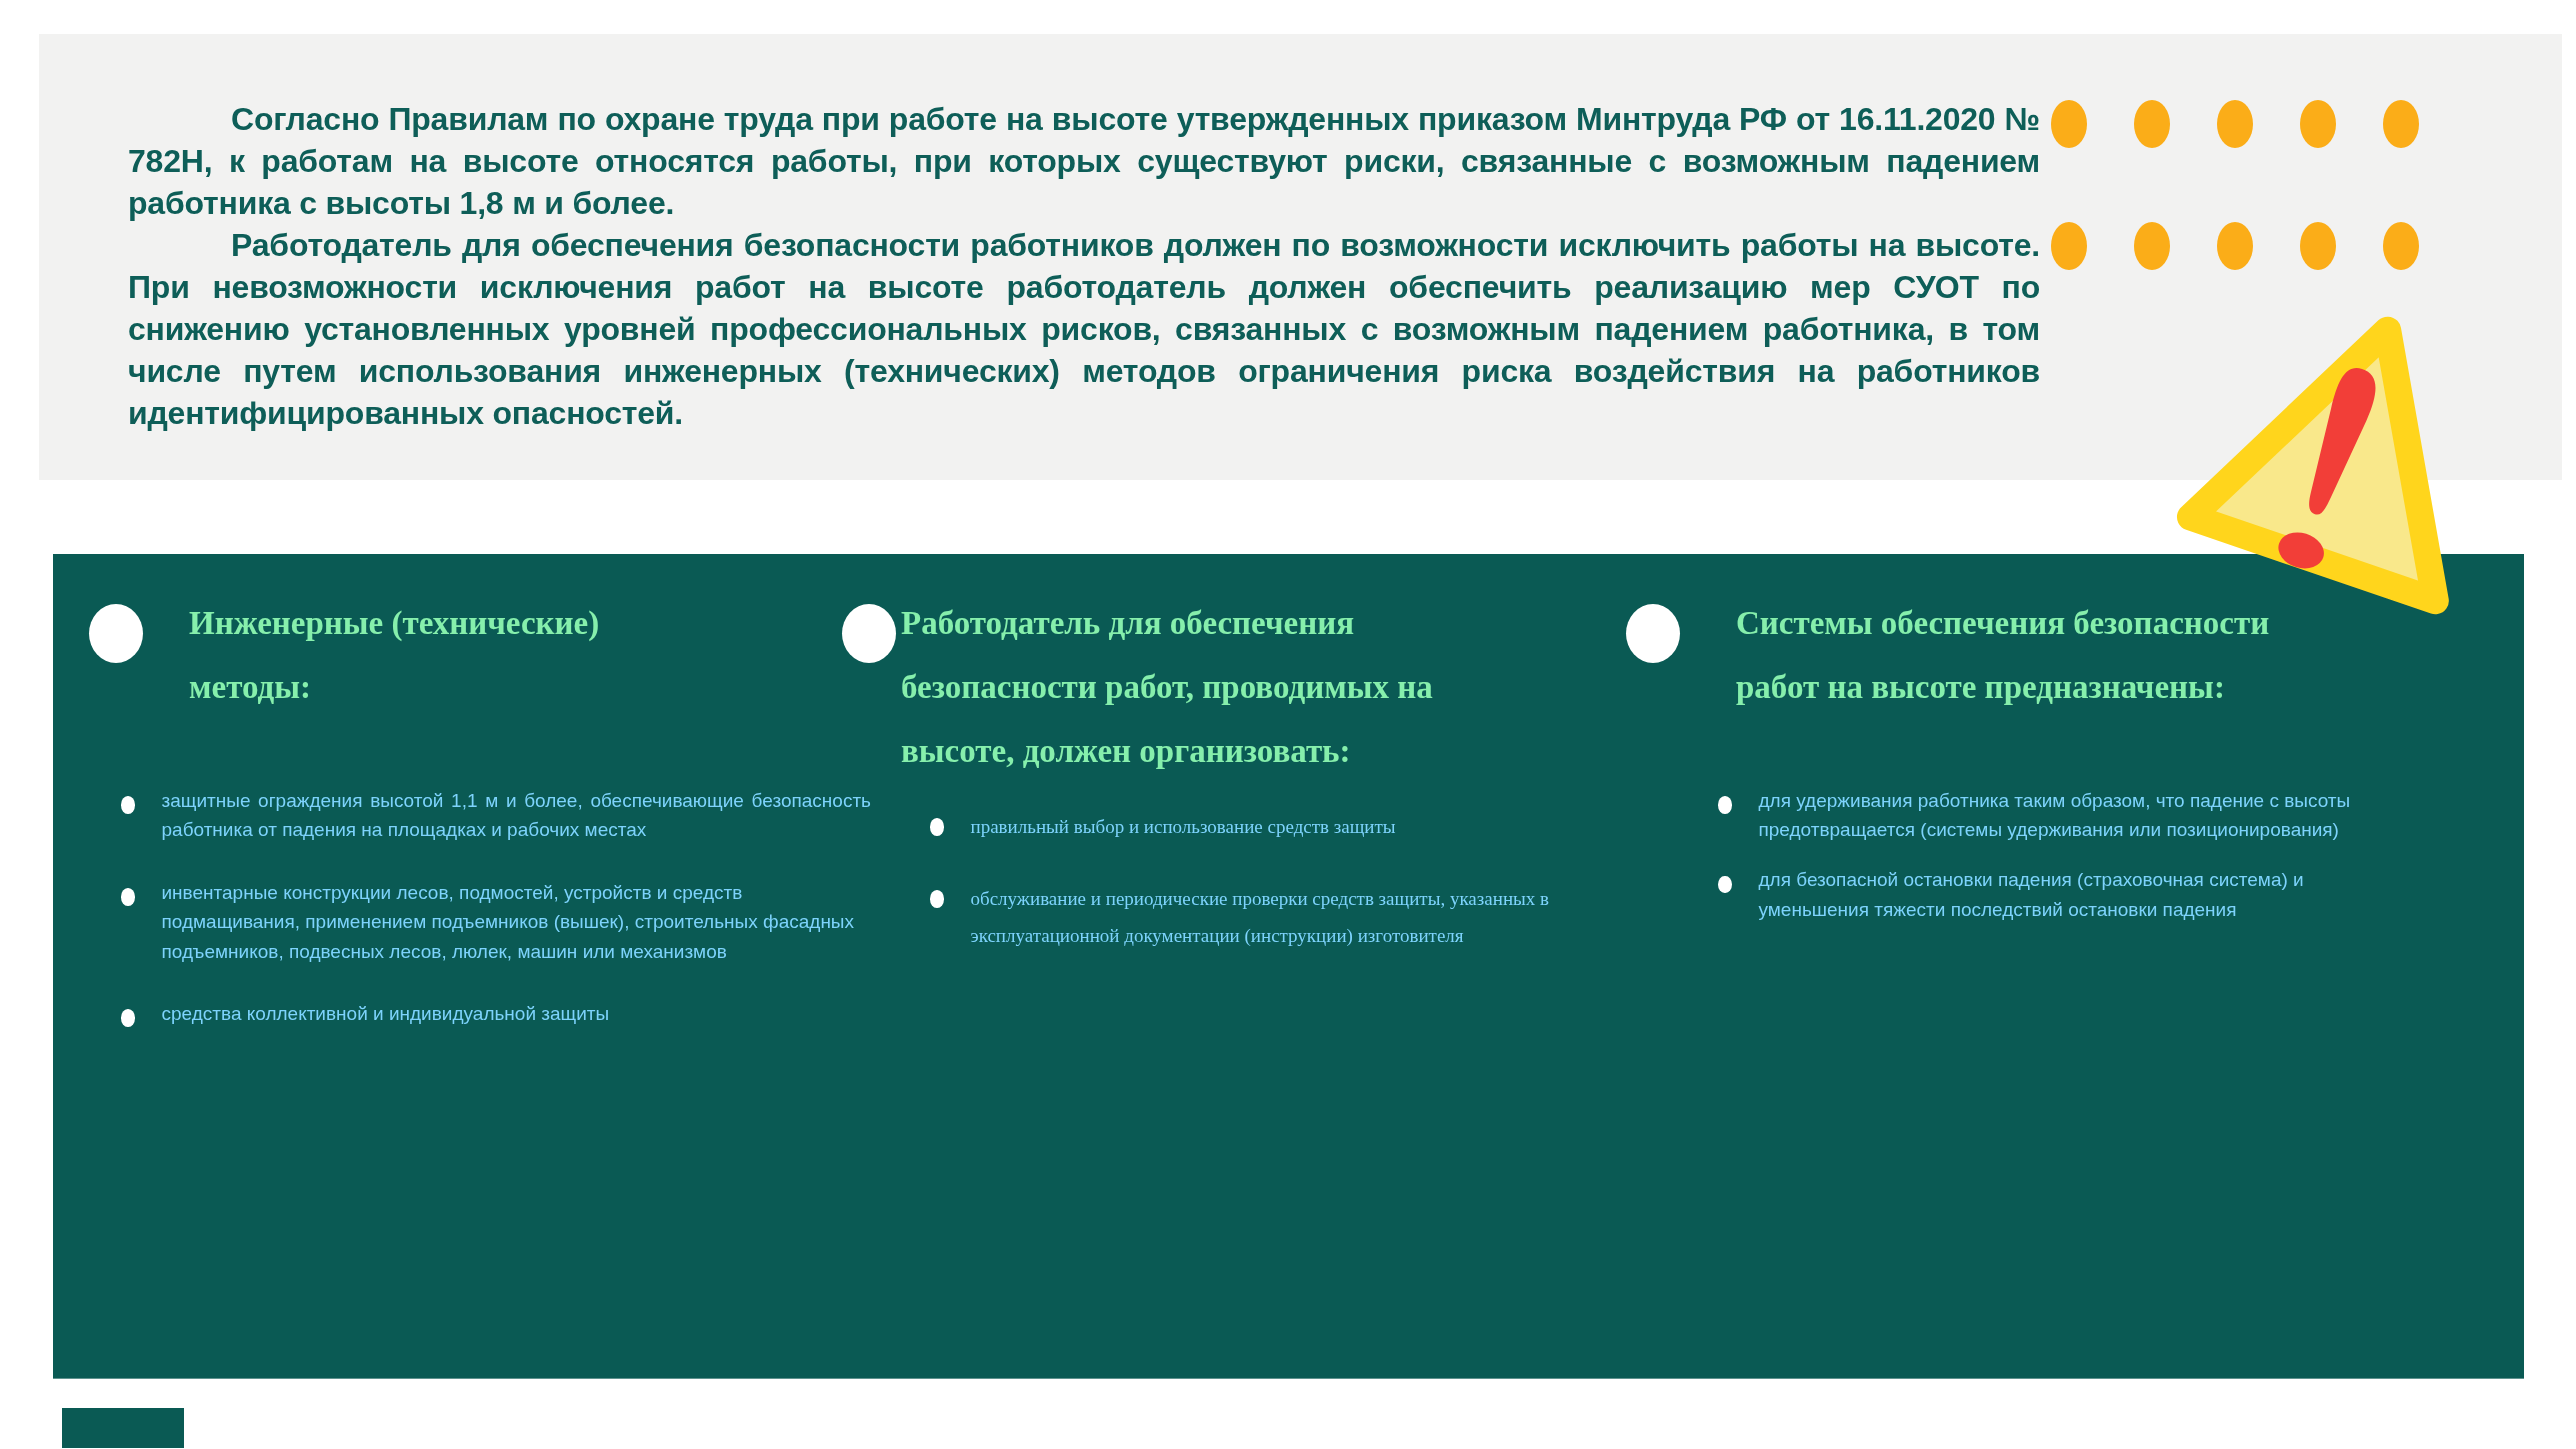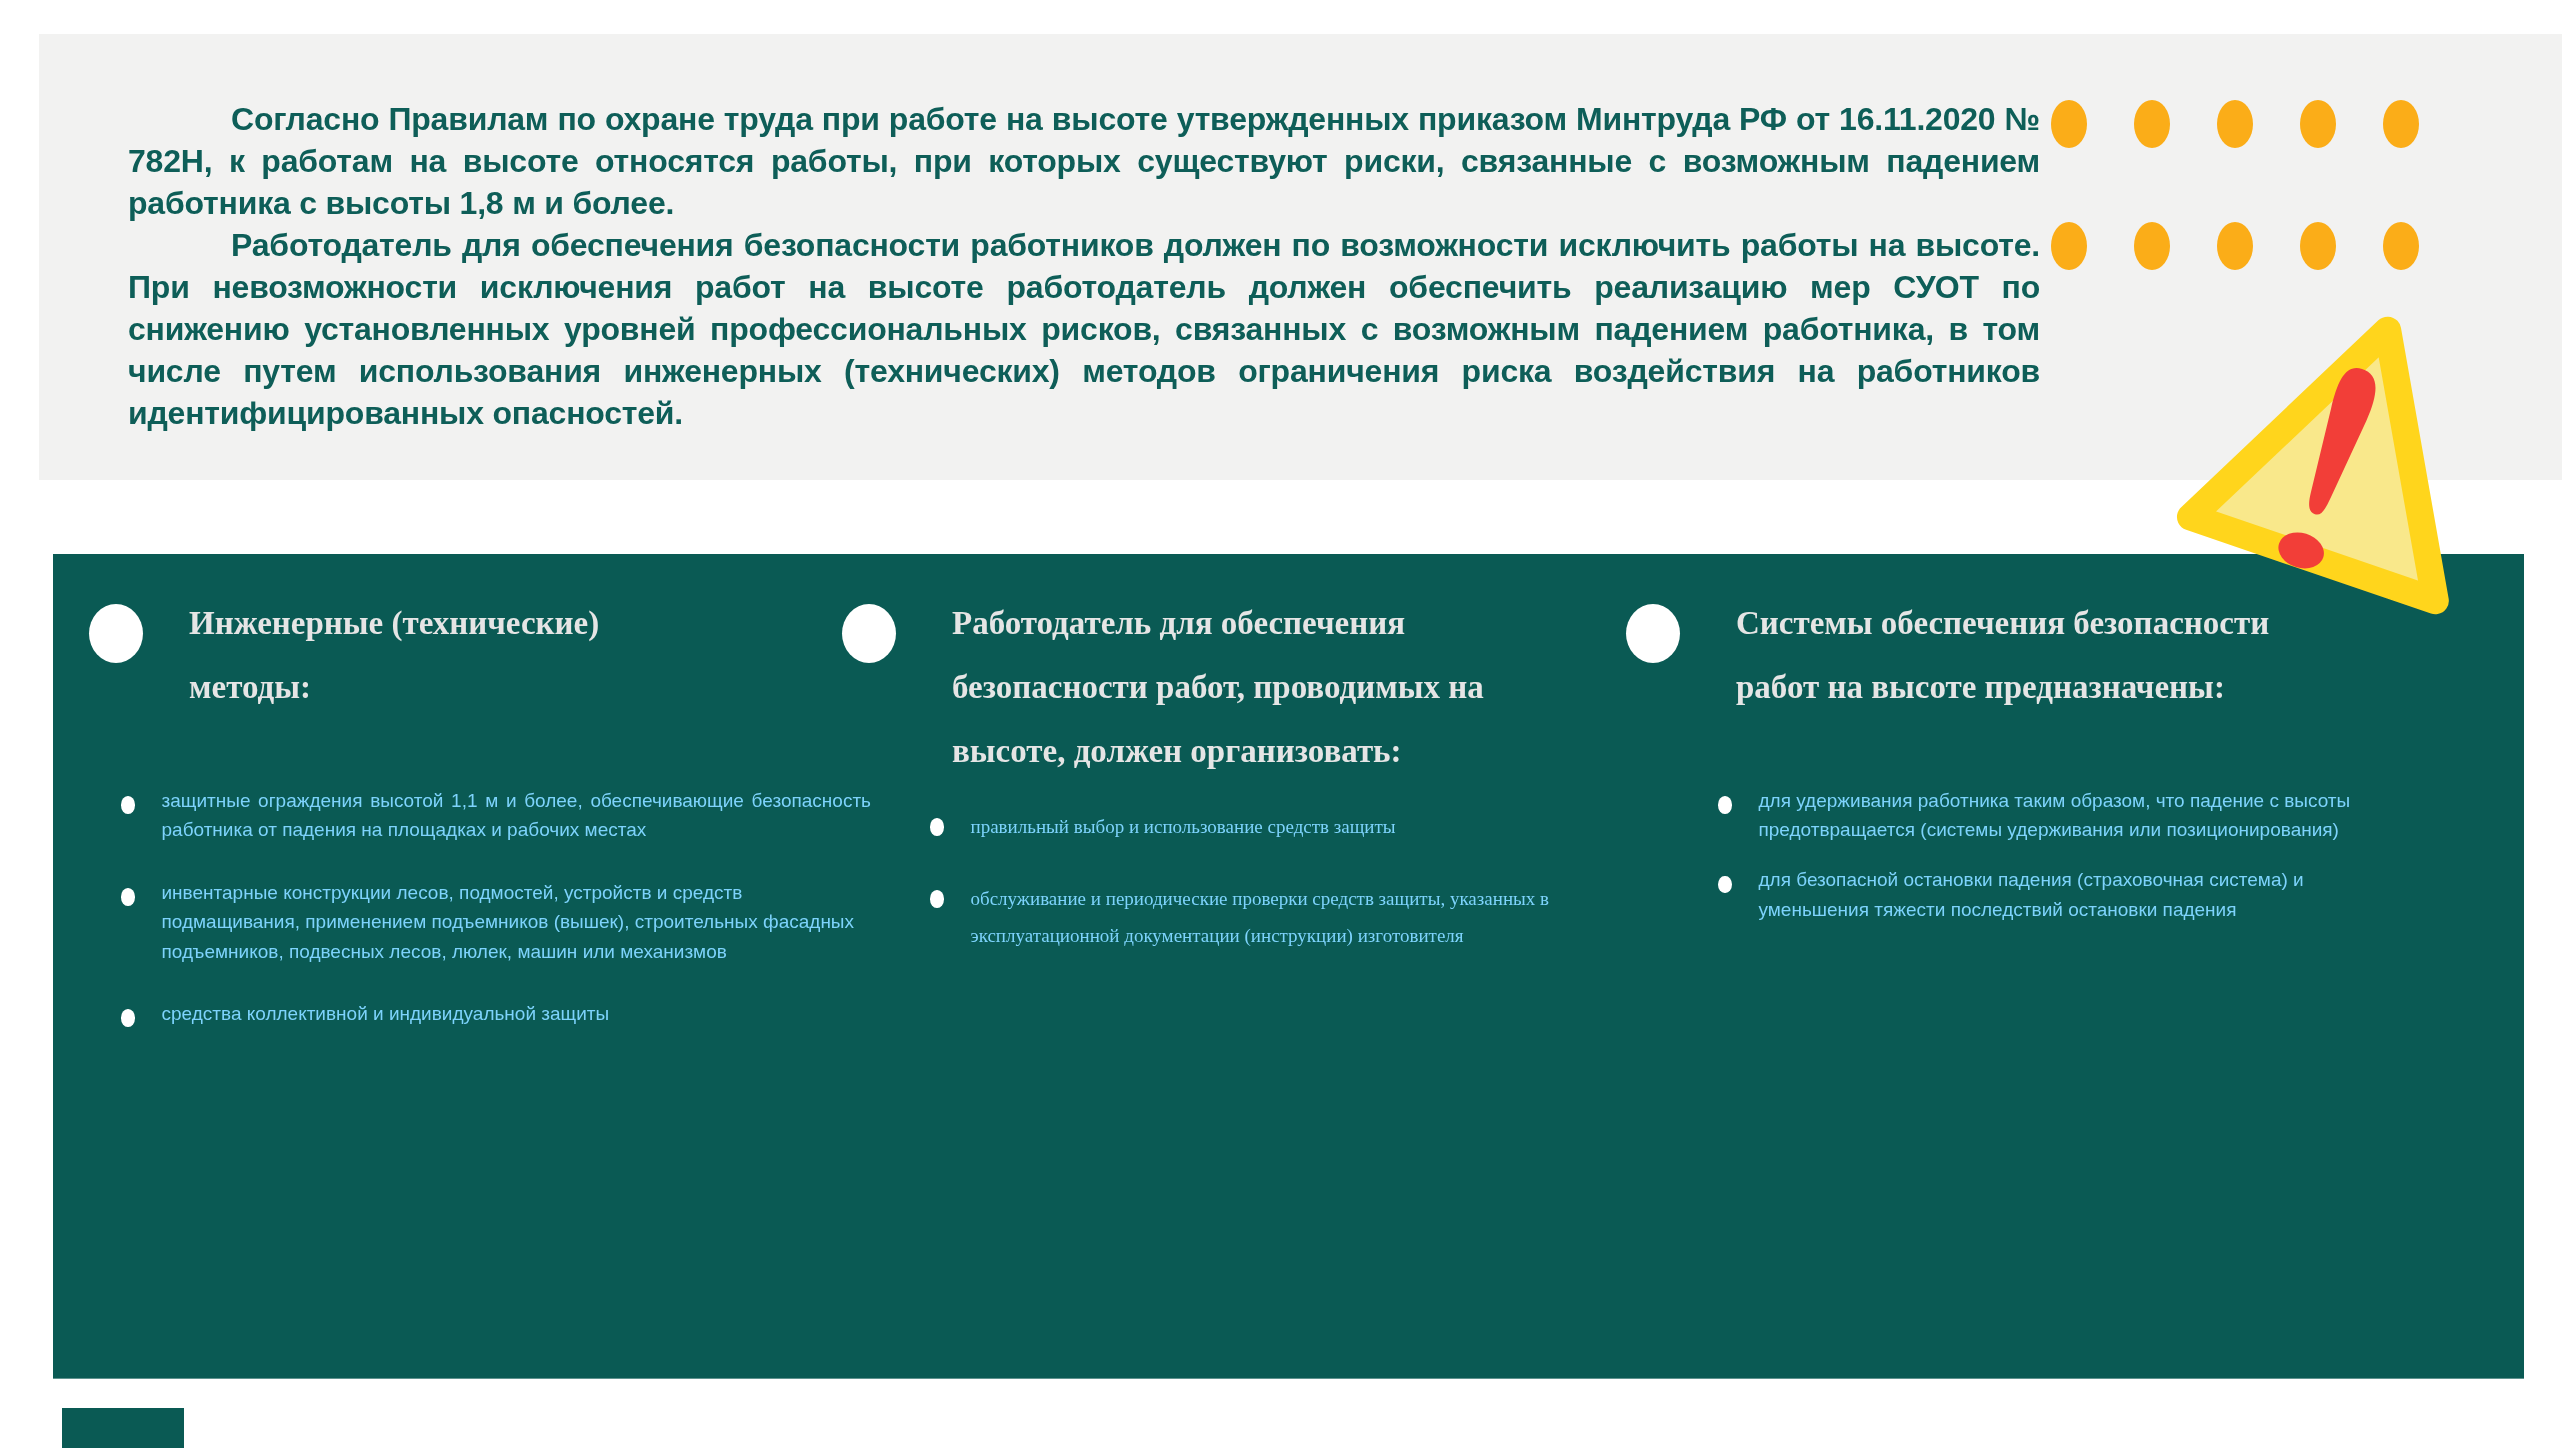--- a/index.html
+++ b/index.html
@@ -30,39 +30,39 @@
   .panel{
     position:absolute;left:53px;top:554px;width:2471px;height:824px;
     background:#0A5A54;border-bottom:1.9px solid rgba(255,255,255,.35);
   }
   .marker-circle{
     position:absolute;width:54px;height:59px;border-radius:50%;background:#ffffff;top:50px;
   }
   .col-heading{
     position:absolute;top:37px;margin:0;
     font-family:"Liberation Serif", serif;font-weight:bold;
-    color:#e5e5e5;font-size:33px;line-height:64px;
+    color:#86efac;font-size:33px;line-height:64px;
   }
   .bullets{position:absolute;}
   .bullet{display:flex;align-items:flex-start;}
   .bullet .b-dot{
     flex:0 0 auto;width:13.5px;height:17.4px;border-radius:50%;background:#ffffff;
     margin-top:10.3px;
   }
   .bullet .b-text{
     margin:0 0 0 27px;color:#7dd3fc;font-size:19px;line-height:1.55;
   }
   
   .c1 .marker-circle{left:36px;}
   .c1 .col-heading{left:136px;width:502px;}
   .c1 .bullets{left:68px;top:232px;width:750px;}
   .c1 .bullet{margin-bottom:33px;}
   .c1 .bullet-0 .b-text{text-align:justify;}
   .c2 .marker-circle{left:789px;}
-  .c2 .col-heading{left:899px;width:631px;}
+  .c2 .col-heading{left:848px;width:631px;}
   .c2 .bullets{left:877px;top:254px;width:711px;}
   .c2 .bullet{margin-bottom:35px;}
   .c2 .b-text{line-height:1.95;font-family:Liberation Serif, serif;}
   .c3 .marker-circle{left:1573px;}
   .c3 .col-heading{left:1683px;width:618px;}
   .c3 .bullets{left:1665px;top:232px;width:657px;}
   .c3 .bullet{margin-bottom:20.6px;}
   
   .footer-bar{
     position:absolute;left:62px;top:1408px;width:122px;height:40px;background:#0A5A54;

